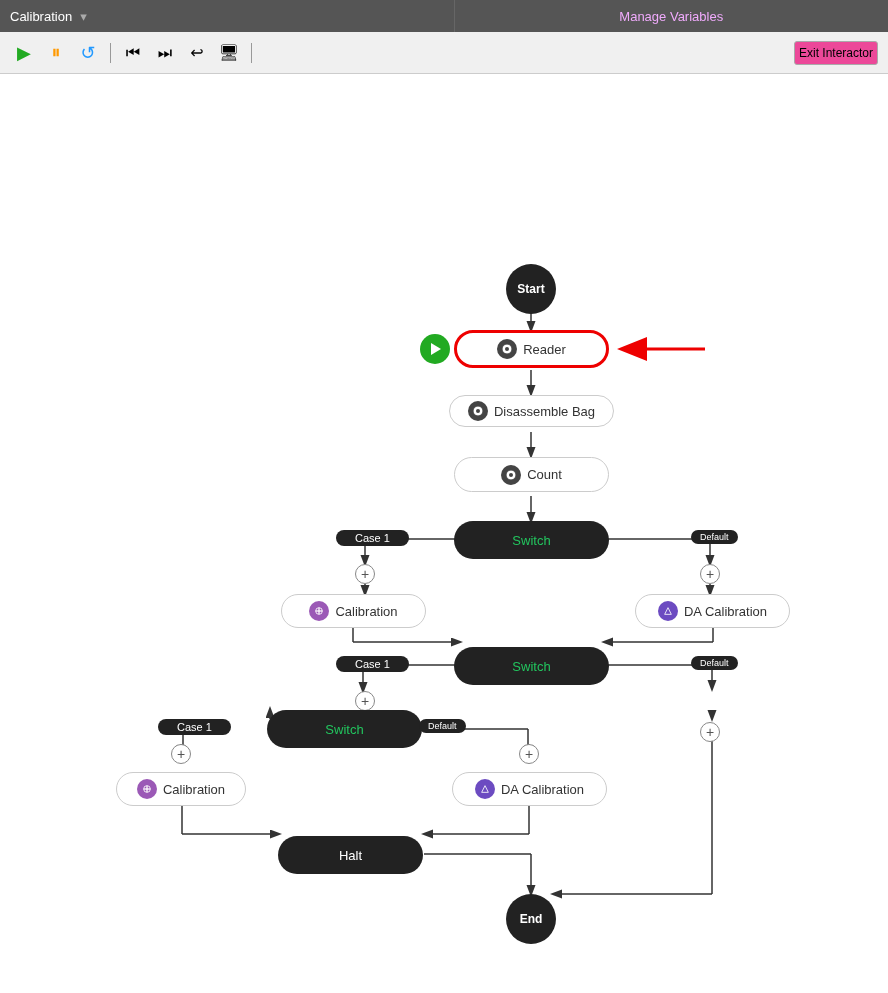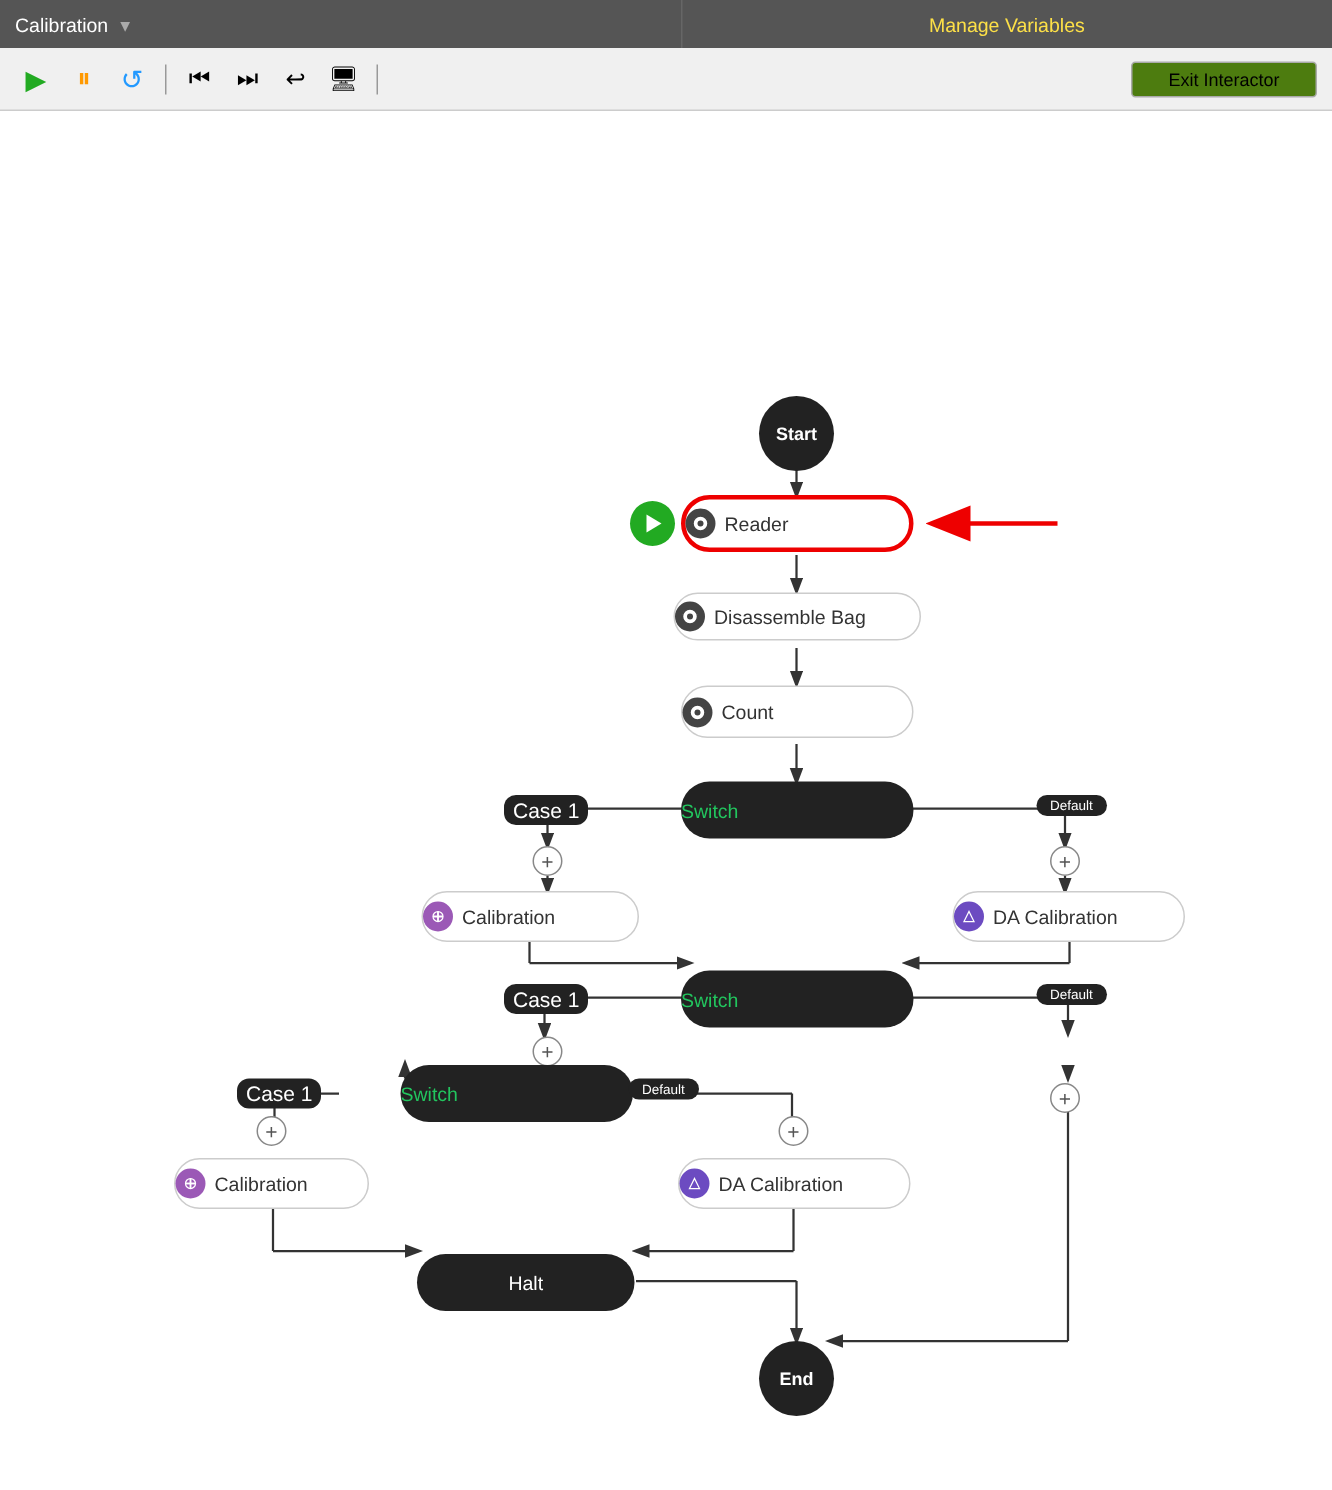--- a/index.html
+++ b/index.html
@@ -18,21 +18,21 @@
       padding: 0 10px;
       color: #fff;
       font-size: 13px;
       border-right: 1px solid #666;
     }
     .header-right {
       flex: 1;
       display: flex;
       align-items: center;
       justify-content: center;
-      color: #fde047;
+      color: #f0abfc;
       font-size: 13px;
       cursor: pointer;
     }
 
     
     .toolbar {
       display: flex;
       align-items: center;
       height: 42px;
       background: #f0f0f0;
@@ -52,24 +52,24 @@
       font-size: 16px;
     }
     .toolbar-separator {
       width: 1px;
       height: 20px;
       background: #999;
       margin: 0 4px;
     }
     .exit-btn {
       margin-left: auto;
-      background: #4d7c0f;
+      background: #ec4899;
       border: 1px solid #aaa;
       border-radius: 3px;
-      padding: 4px 24px;
+      padding: 4px 4px;
       font-size: 12px;
       cursor: pointer;
     }
 
     
     .canvas {
       width: 888px;
       height: calc(993px - 74px);
       background: #fff;
       position: relative;
@@ -86,21 +86,21 @@
       align-items: center;
       justify-content: center;
       font-size: 12px;
       font-weight: bold;
     }
     .node-rect {
       position: absolute;
       border-radius: 20px;
       display: flex;
       align-items: center;
-      justify-content: flex-start;
+      justify-content: center;
       font-size: 13px;
     }
     .node-dark {
       background: #222;
       color: #22c55e;
     }
     .node-light {
       background: #fff;
       color: #333;
       border: 1px solid #ccc;
@@ -146,22 +146,22 @@
       border-width: 6px 0 6px 10px;
       border-color: transparent transparent transparent #fff;
       margin-left: 2px;
     }
 
     
     .case-label {
       position: absolute;
       background: #222;
       color: #fff;
-      font-size: 14px;
-      padding: 2px 6px;
+      font-size: 11px;
+      padding: 2px 19px;
       border-radius: 8px;
     }
     .default-label {
       position: absolute;
       background: #222;
       color: #fff;
       font-size: 9px;
       padding: 2px 9px;
       border-radius: 8px;
     }

